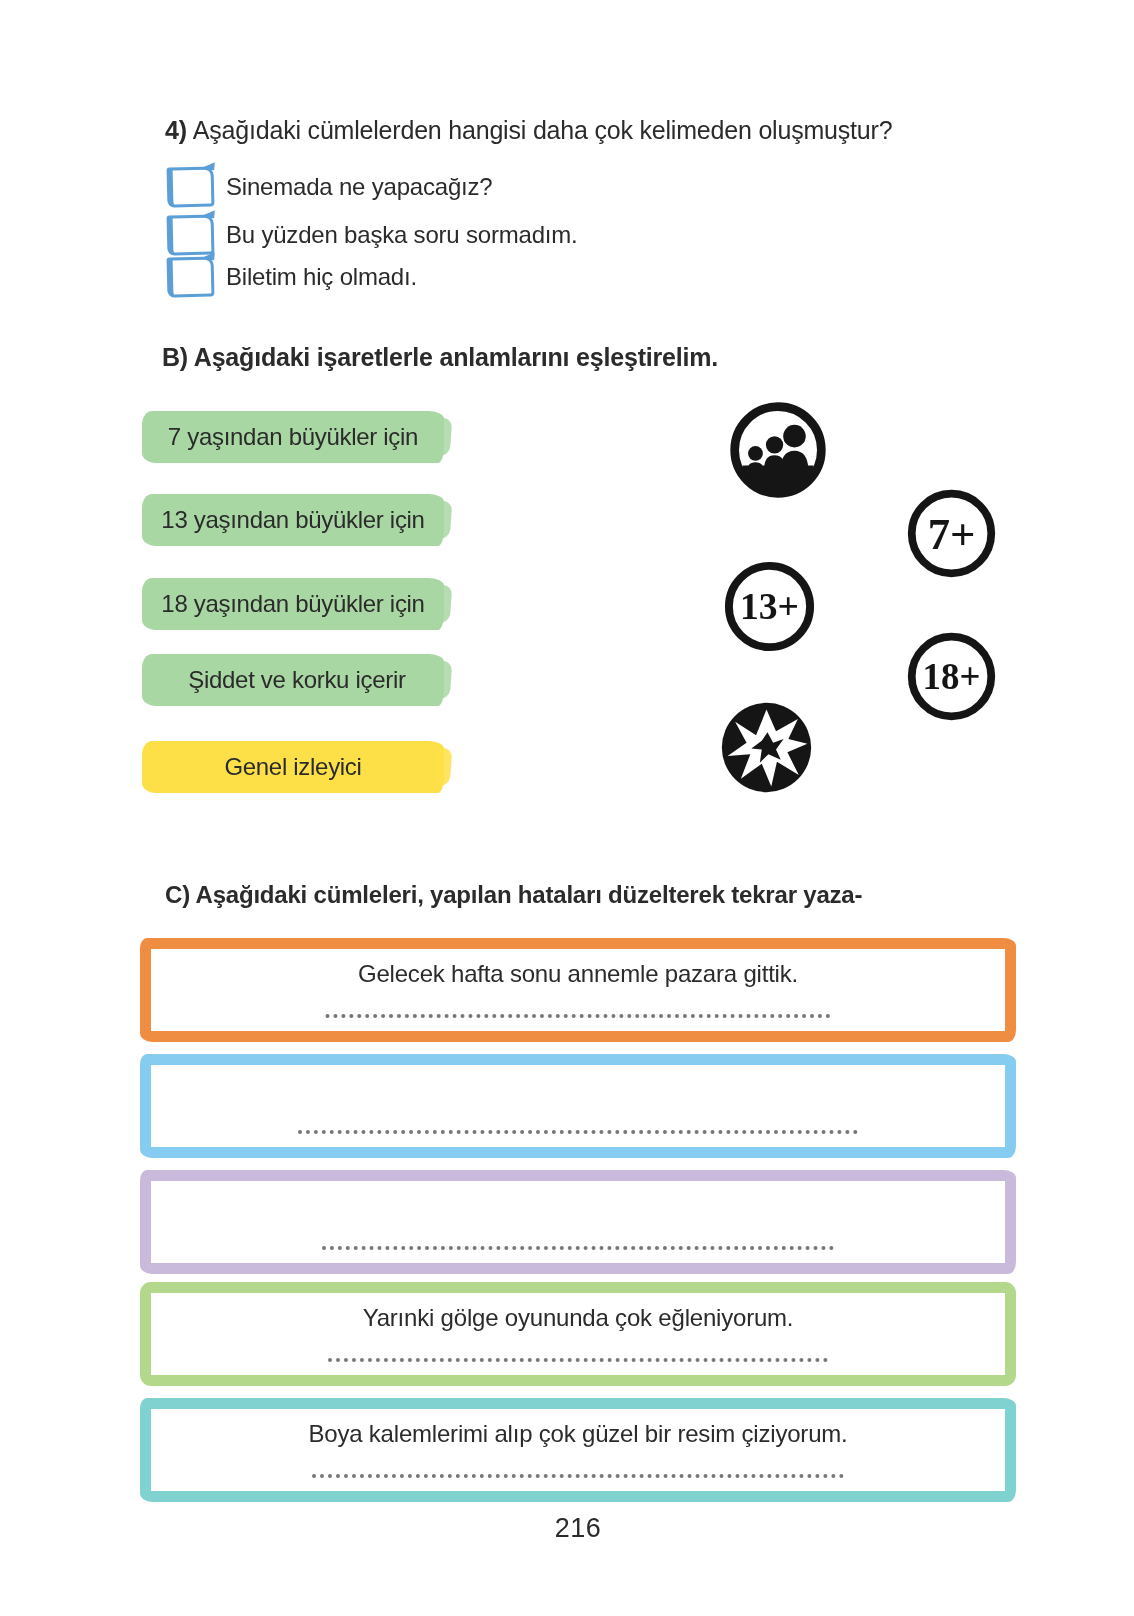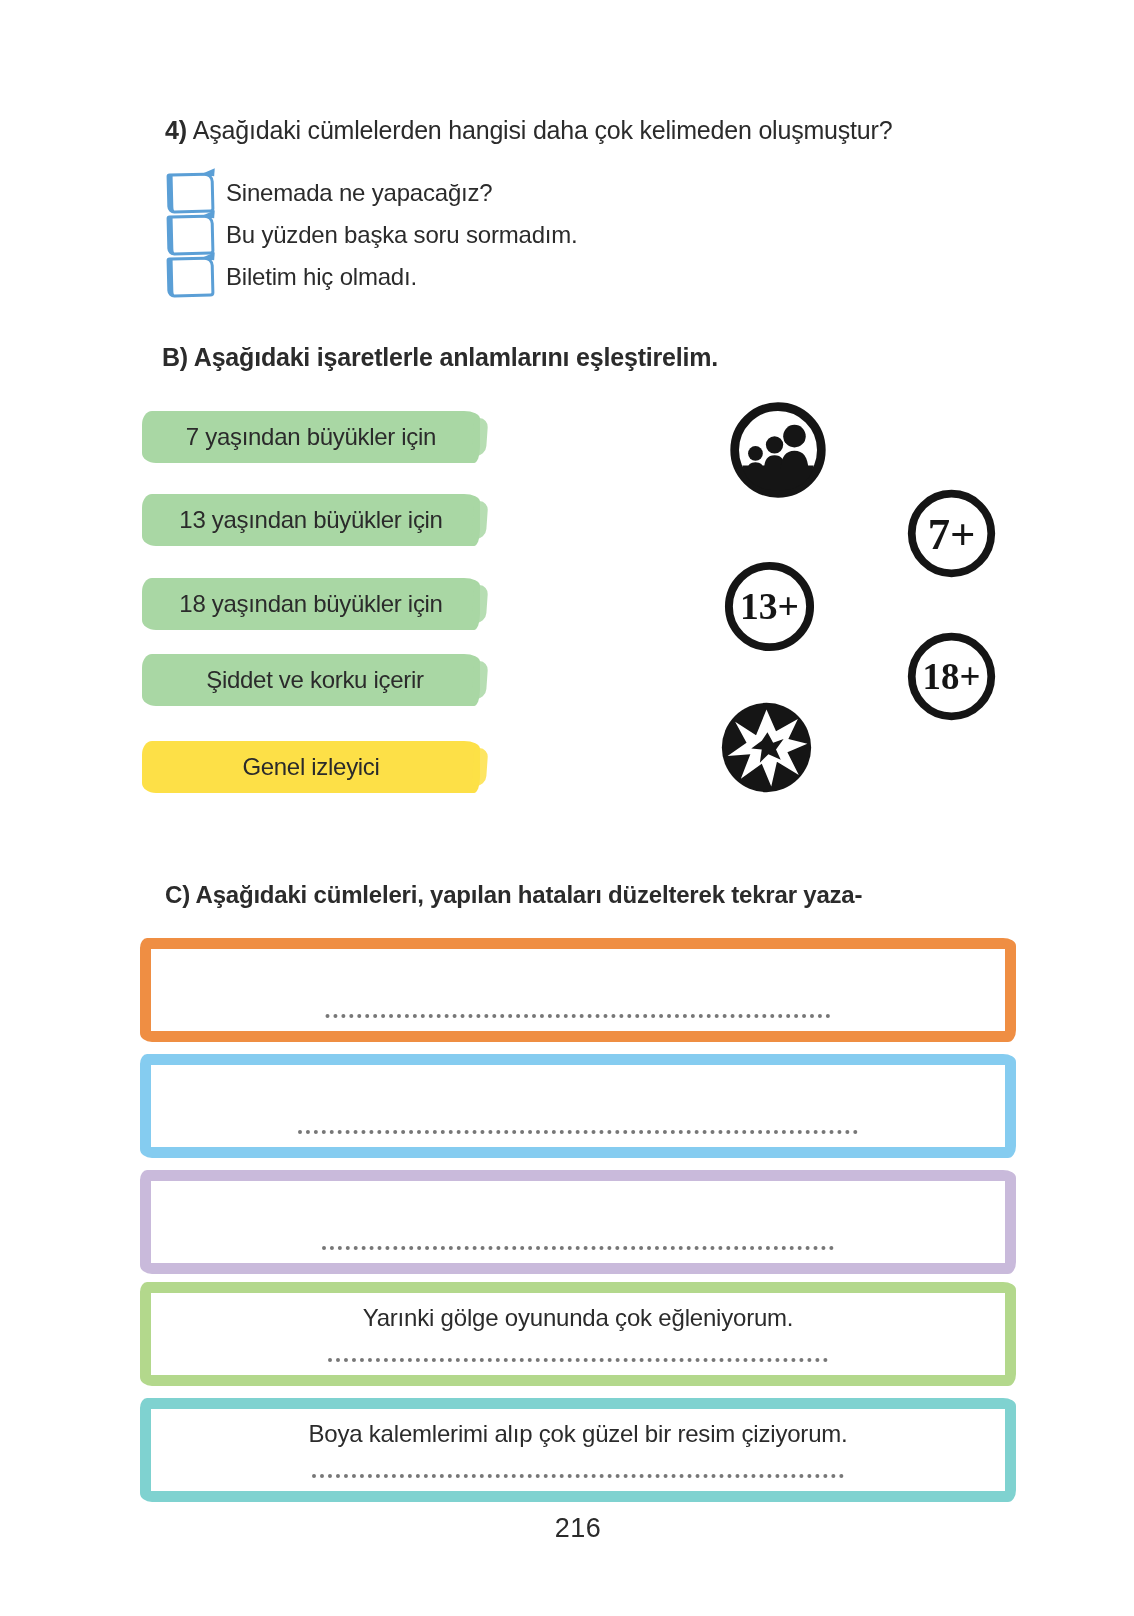--- a/index.html
+++ b/index.html
@@ -16,21 +16,21 @@
   .q4-heading{
     position:absolute; left:165px; top:114px;
     font-size:25px; line-height:32px; letter-spacing:-0.2px;
   }
   .q4-heading b{ font-weight:700; margin-right:6px; }
 
   .q4-option{
     position:absolute; left:167px;
     display:flex; align-items:center; gap:12px; height:42px;
   }
-  .q4-option.row0{ top:172px; }
+  .q4-option.row0{ top:166px; }
   .q4-option.row1{ top:214px; }
   .q4-option.row2{ top:256px; }
 
   .hand-checkbox{
     position:relative; flex:none;
     width:47px; height:40px;
     border:3px solid #5b9fd6;
     border-left-width:6px;
     border-radius:3px 9px 4px 7px;
     transform:rotate(-1.4deg);
@@ -45,21 +45,21 @@
   }
   .q4-option-label{ font-size:24px; letter-spacing:-0.2px; }
 
   
   .b-heading{
     position:absolute; left:162px; top:343px;
     font-size:25px; font-weight:700; letter-spacing:-0.2px;
   }
 
   .match-label{
-    position:absolute; left:142px; width:338px; height:52px;
+    position:absolute; left:142px; width:302px; height:52px;
     text-align:center; line-height:52px; font-size:24px; letter-spacing:-0.3px;
     border-radius:10px 16px 6px 14px / 14px 8px 16px 10px;
   }
   .match-label::after{              
     content:""; position:absolute; right:-7px; top:7px;
     width:14px; height:38px; background:inherit;
     border-radius:2px 10px 12px 4px;
     transform:rotate(4deg); opacity:.85;
   }
   .match-label.l0{ top:411px; }
@@ -89,21 +89,21 @@
 
   .sbox{
     position:absolute; left:140px; width:876px; height:104px;
     border:11px solid #ccc;
     border-radius:7px 13px 8px 12px / 10px 8px 12px 9px;
     background:#fff;
   }
   .sbox.b0{ top:938px;  }
   .sbox.b1{ top:1054px; }
   .sbox.b2{ top:1170px; }
-  .sbox.b3{ top:1282px; }
+  .sbox.b3{ top:1282px;border-radius:11px; }
   .sbox.b4{ top:1398px; }
   .sbox .sentence{
     margin-top:8px; text-align:center;
     font-size:24px; line-height:34px; letter-spacing:-0.2px;
   }
   .answer-dots{
     position:absolute; left:50%; bottom:13px; transform:translateX(-50%);
     height:0; border-bottom:4px dotted #777777;
   }
 
@@ -170,20 +170,21 @@
   <circle r="47" fill="#151515"></circle>
   <path fill="#ffffff" d="M 0,-40 L 10,-17 L 33,-30 L 23,-9 L 43,-4 L 22,5 L 34,29 L 11,15 L 5,41 L -5,17 L -27,33 L -17,7 L -41,9 L -21,-5 L -33,-27 L -11,-13 Z"></path>
   <path fill="#151515" d="M 1,-16 L 7,-5 L 18,-9 L 10,2 L 15,13 L 2,7 L -7,16 L -5,2 L -16,1 L -5,-7 Z"></path>
 </svg>
 
 <h2 class="c-heading">
   <span class="ln1">C) Aşağıdaki cümleleri, yapılan hataları düzelterek tekrar yaza-</span>
 </h2>
 
 <div class="sbox b0" style="border-color: rgb(239, 142, 67);">
+  <p class="sentence">Gelecek hafta sonu annemle pazara gittik.</p>
   <div class="answer-dots" style="width:505px"></div>
 </div>
 <div class="sbox b1" style="border-color: rgb(133, 204, 240);">
   <div class="answer-dots" style="width:560px"></div>
 </div>
 <div class="sbox b2" style="border-color: rgb(201, 186, 219);">
   <div class="answer-dots" style="width:512px"></div>
 </div>
 <div class="sbox b3" style="border-color: rgb(179, 216, 140);">
   <p class="sentence">Yarınki gölge oyununda çok eğleniyorum.</p>

